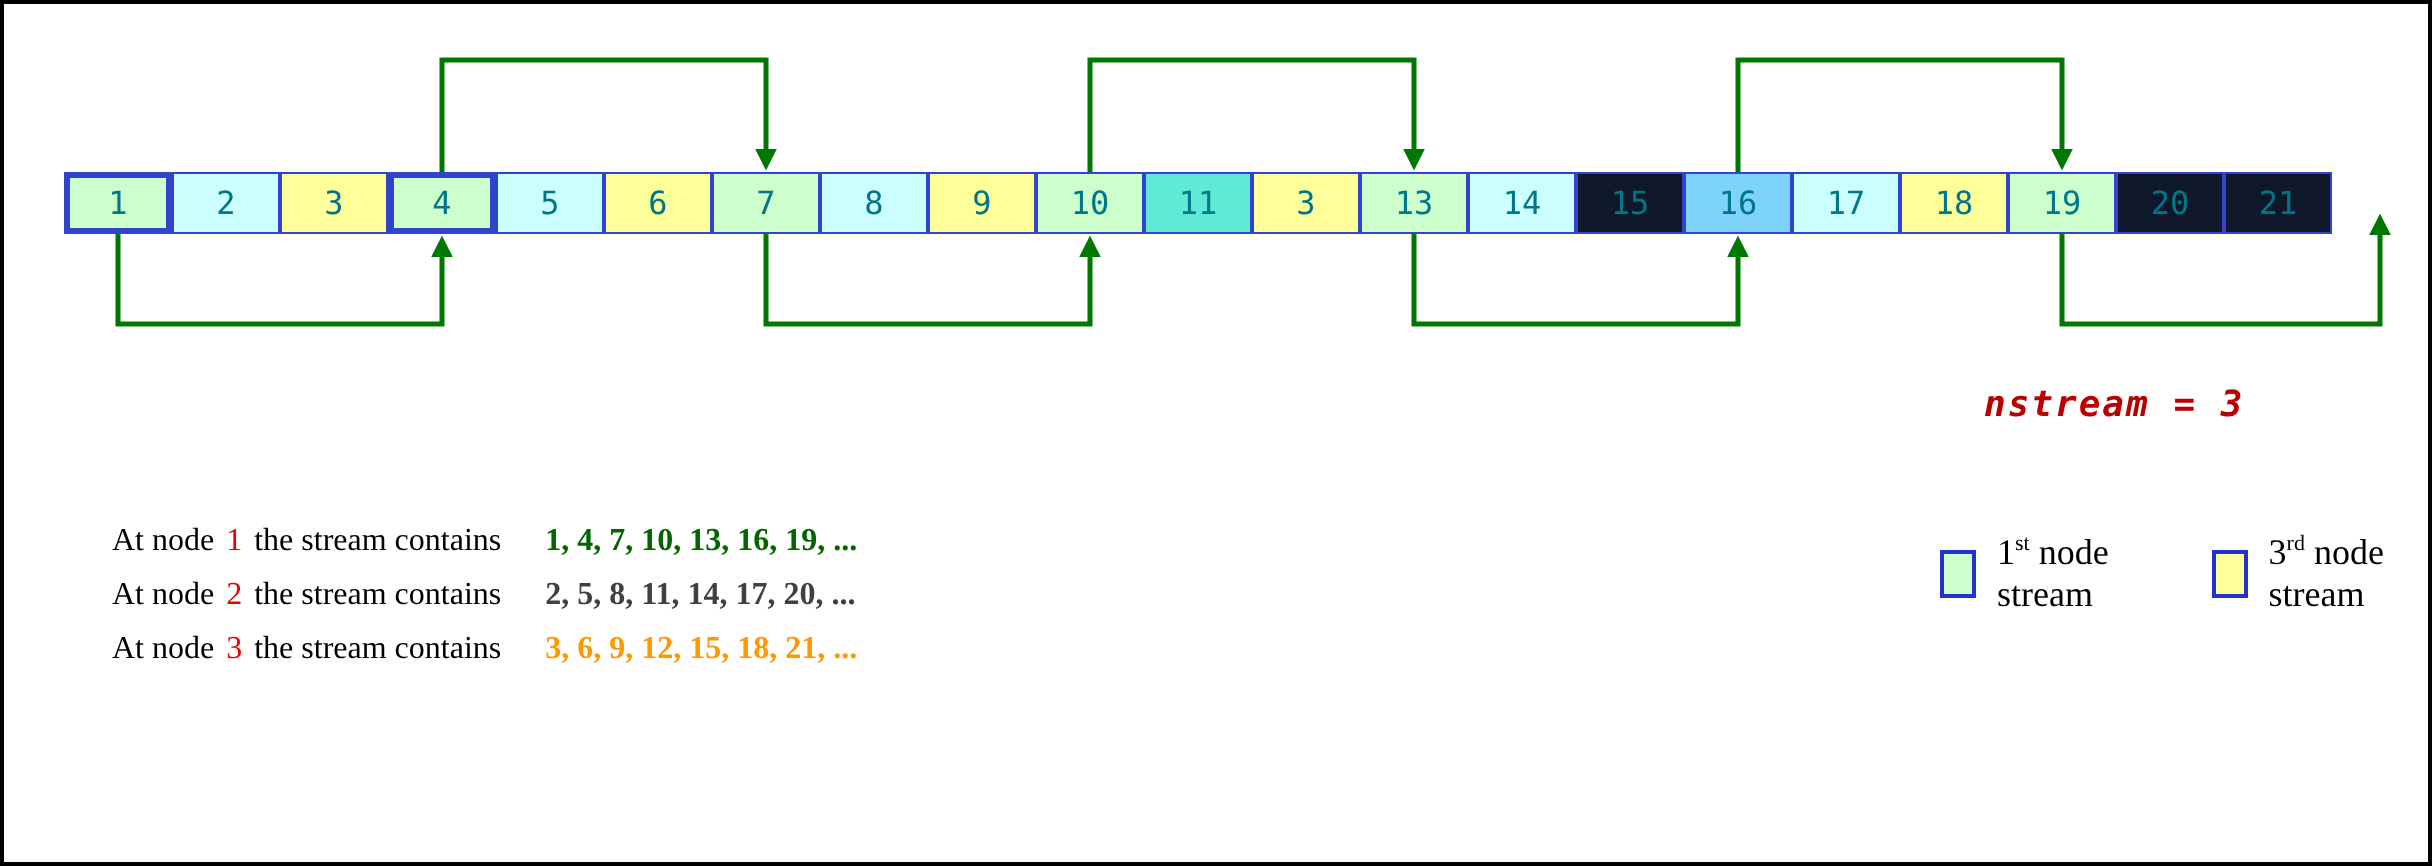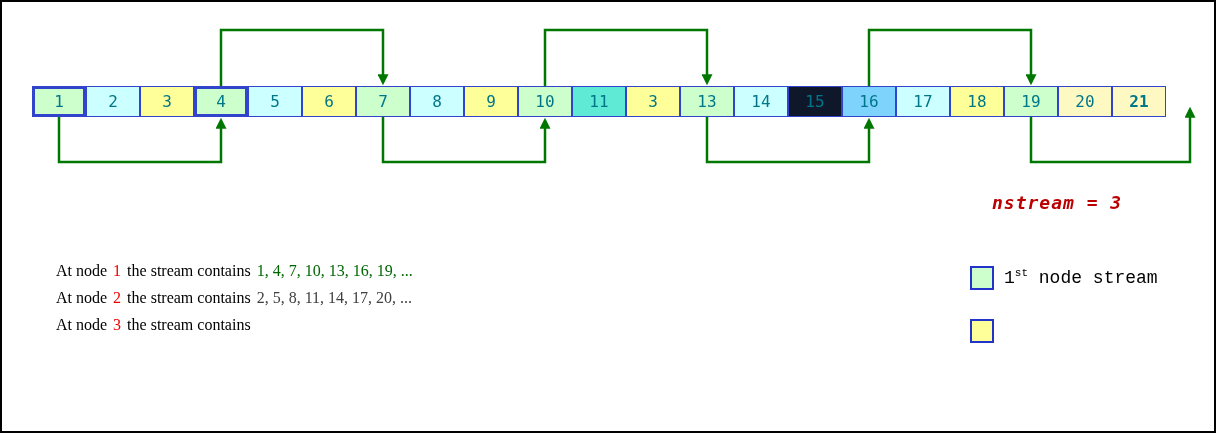--- a/index.html
+++ b/index.html
@@ -21,22 +21,22 @@
   svg.arrows { position:absolute; left:0; top:0; pointer-events:none; }
   .nstream {
     position:absolute; left:990px; top:190px;
     font-family:"DejaVu Sans Mono", monospace;
     font-style:italic; font-weight:bold; font-size:18px;
     letter-spacing:1px;
     text-align:right;
   }
   .sentences { position:absolute; left:54px; top:255px; font-size:16px; color:#000; }
   .sentence { display:flex; gap:6px; line-height:27px; white-space:pre; }
-  .seq { font-weight:normal; }
-  .legend { position:absolute; left:968px; top:264px; display:flex; flex-direction:column; gap:29px;font-family:Liberation Mono, monospace; }
+  .seq { font-weight:bold;margin-left:16px; }
+  .legend { position:absolute; left:968px; top:264px; display:flex; flex-direction:row; gap:29px; }
   .legend-entry { display:flex; align-items:center; gap:10px; font-size:18px; color:#000; }
   .legend-box { width:24px; height:24px; border:2px solid #2233cc; display:inline-block; }
   sup { font-size:11px; line-height:0; }
 </style>
 </head>
 <body>
 
 <div class="page">
 
   <div class="strip">
@@ -52,22 +52,22 @@
       <div class="cell" style="background: rgb(204, 255, 204); border-color: rgb(51, 68, 204);">10</div>
       <div class="cell" style="background: #5eead4; border-color: rgb(51, 68, 204);">11</div>
       <div class="cell" style="background: rgb(255, 255, 153); border-color: rgb(51, 68, 204);">3</div>
       <div class="cell" style="background: rgb(204, 255, 204); border-color: rgb(51, 68, 204);">13</div>
       <div class="cell" style="background: rgb(204, 255, 255); border-color: rgb(51, 68, 204);">14</div>
       <div class="cell" style="background: #0f172a; border-color: rgb(51, 68, 204);">15</div>
       <div class="cell" style="background: #7dd3fc; border-color: rgb(51, 68, 204);">16</div>
       <div class="cell" style="background: rgb(204, 255, 255); border-color: rgb(51, 68, 204);">17</div>
       <div class="cell" style="background: rgb(255, 255, 153); border-color: rgb(51, 68, 204);">18</div>
       <div class="cell" style="background: rgb(204, 255, 204); border-color: rgb(51, 68, 204);">19</div>
-      <div class="cell" style="background: #fef9c3; border-color: rgb(51, 68, 204);">20</div>
-      <div class="cell" style="background: #fef9c3; border-color: rgb(51, 68, 204); font-weight: bold;">21</div>
+      <div class="cell" style="background: #0f172a; border-color: rgb(51, 68, 204);">20</div>
+      <div class="cell" style="background: #0f172a; border-color: rgb(51, 68, 204);">21</div>
     </div>
 
   <svg class="arrows" width="1216" height="433" viewBox="0 0 1216 433">
       <defs>
         <marker id="ah" viewBox="0 0 10 10" refX="7" refY="5" markerWidth="11" markerHeight="11" orient="auto" markerUnits="userSpaceOnUse">
           <path d="M0,0 L10,5 L0,10 z" fill="#007700"></path>
         </marker>
       </defs>
       <polyline points="219,84 219,28 381,28 381,80" fill="none" stroke="#007700" stroke-width="2.5" marker-end="url(#ah)"></polyline>
       <polyline points="543,84 543,28 705,28 705,80" fill="none" stroke="#007700" stroke-width="2.5" marker-end="url(#ah)"></polyline>
@@ -90,26 +90,28 @@
     <div class="sentence">
       <span>At node</span>
       <span style="color: rgb(238, 0, 0);">2</span>
       <span>the stream contains</span>
       <span class="seq" style="color: #404040;">2, 5, 8, 11, 14, 17, 20, ...</span>
     </div>
     <div class="sentence">
       <span>At node</span>
       <span style="color: rgb(238, 0, 0);">3</span>
       <span>the stream contains</span>
+      <span class="seq" style="color: rgb(255, 153, 0);">3, 6, 9, 12, 15, 18, 21, ...</span>
     </div>
   </div>
 
   <div class="legend">
     <div class="legend-entry">
       <span class="legend-box" style="background: rgb(204, 255, 204);"></span>
       <span class="legend-label"><span>1</span><sup>st</sup><span> node stream</span></span>
     </div>
     <div class="legend-entry">
       <span class="legend-box" style="background: rgb(255, 255, 153);"></span>
+      <span class="legend-label"><span>3</span><sup>rd</sup><span> node stream</span></span>
     </div>
   </div>
 
 </div>
 
 </body></html>

